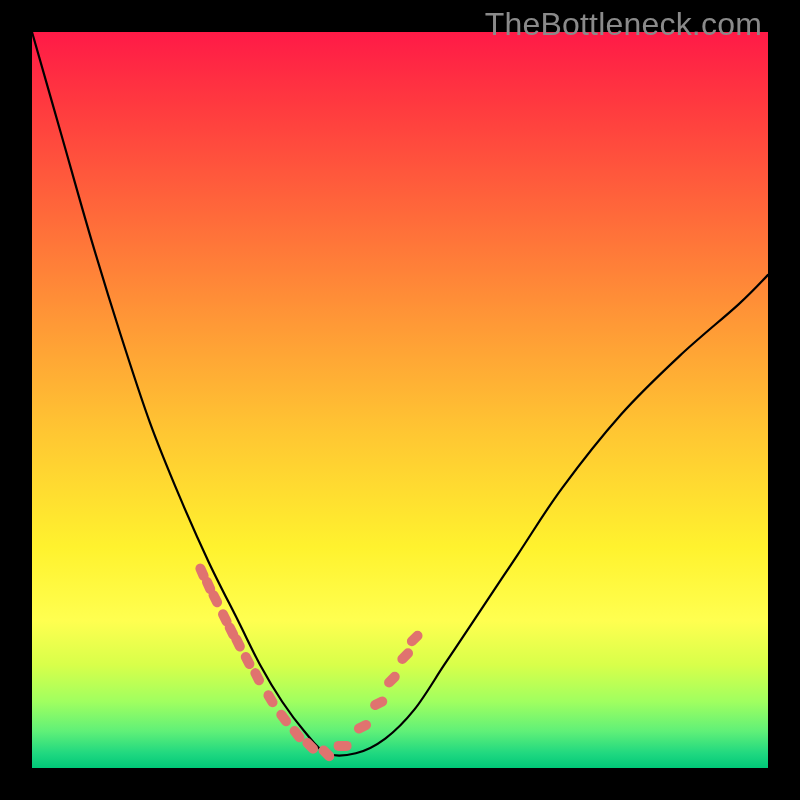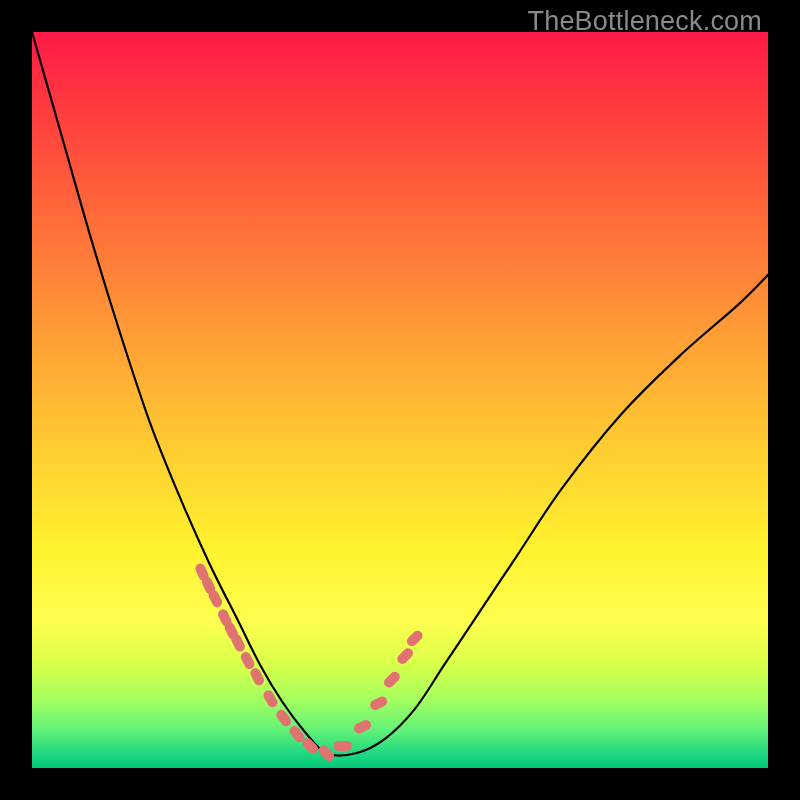--- a/index.html
+++ b/index.html
@@ -29,21 +29,21 @@
       #a0ff60 91%,
       #60f078 95%,
       #20d880 98%,
       #00c878 100%);
   }
   .watermark {
     position: absolute;
     top: 6px;
     right: 38px;
     color: #8a8a8a;
-    font-size: 27px;
+    font-size: 32px;
     font-weight: 500;
     letter-spacing: 0.2px;
     text-align: center;
   }
   svg.plot {
     position: absolute;
     left: 0;
     top: 0;
     width: 736px;
     height: 736px;

